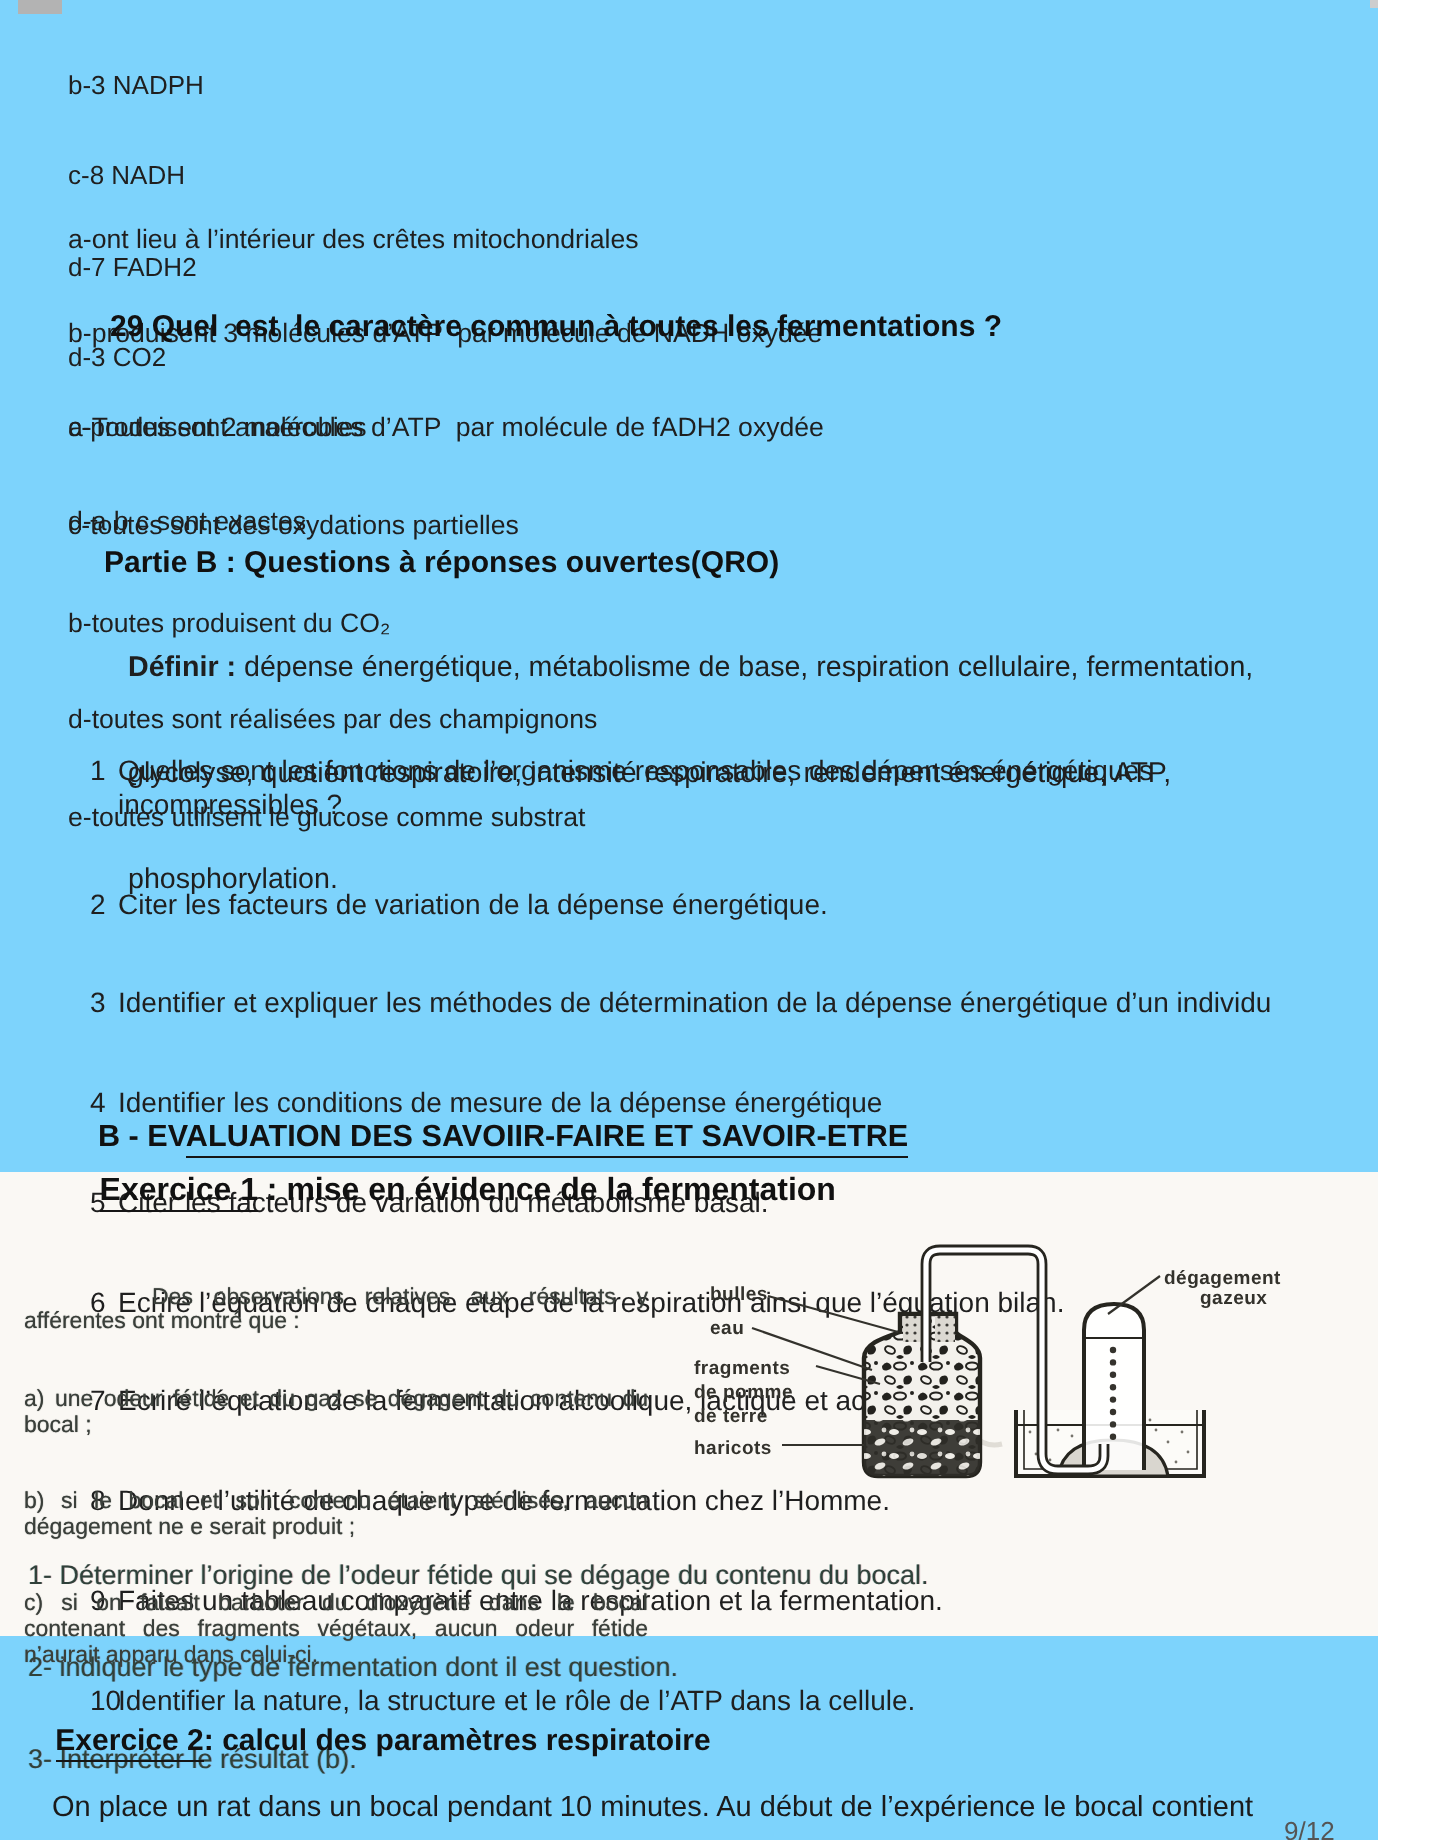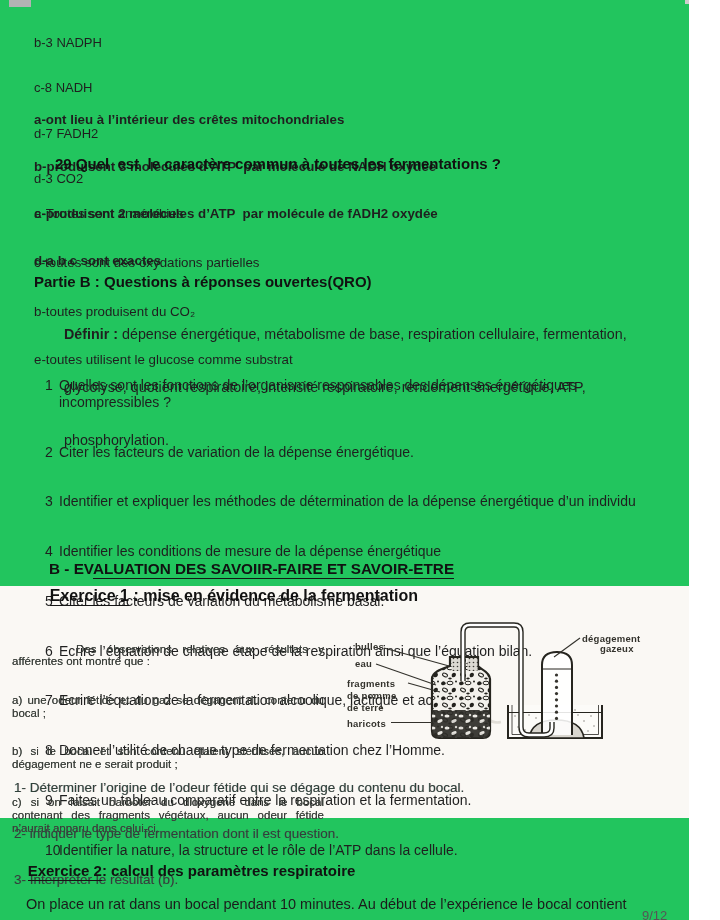--- a/index.html
+++ b/index.html
@@ -1,22 +1,22 @@
 <!DOCTYPE html>
 <html><head>
 <meta charset="utf-8">
 <style>
   html,body{margin:0;padding:0;background:#ffffff;}
-  #page{position:relative;width:689px;height:920px;overflow:hidden;background:#22c55e;
+  #page{position:relative;width:689px;height:920px;overflow:hidden;background:#7dd3fc;
         font-family:"Liberation Sans","DejaVu Sans",sans-serif;color:#1f1f1f;}
   .abs{position:absolute;white-space:pre-wrap;}
   .b{font-weight:bold;}
   .u{border-bottom:1.6px solid #151515;padding-bottom:1px;margin-top:32px;}
   .opt13{font-size:13px;line-height:15.1px;}
-  .opt134{font-size:13.3px;line-height:15.6px;font-weight:bold;}
+  .opt134{font-size:13.3px;line-height:15.6px;}
   .opt21{font-size:13.3px;line-height:16.2px;}
   .h-bold{font-size:15px;font-weight:bold;color:#111;}
   .definir{font-size:14.3px;line-height:17.6px;}
   .qro{font-size:14px;line-height:16.6px;width:650px;}
   .qro-row{display:flex;}
   .qro-num{width:14px;flex:0 0 14px;}
   .scanbg{position:absolute;left:0;top:586px;width:720px;height:232px;background:#faf8f4;}
   .intro{font-size:11.5px;color:#3f443f;text-shadow:0 0 .5px rgba(70,75,70,.85);}
   .obs{width:312px;font-size:11.5px;line-height:12.8px;text-align:justify;color:#3a3f3a;
        text-shadow:0 0 .5px rgba(70,75,70,.9);}
@@ -51,24 +51,25 @@
     <div>b-produisent 3 molécules d’ATP  par molécule de NADH oxydée</div>
     <div>c-produisent 2 molécules d’ATP  par molécule de fADH2 oxydée</div>
     <div>d-a b c sont exactes</div>
   </div>
 
   <div class="abs h-bold" style="left:55px;top:155px;">29 Quel  est  le caractère commun à toutes les fermentations ?</div>
   <div class="abs opt21" style="left:34px;top:174px;">
     <div>a-Toutes sont anaérobies</div>
     <div>c-toutes sont des oxydations partielles</div>
     <div>b-toutes produisent du CO₂</div>
+    <div>d-toutes sont réalisées par des champignons</div>
     <div>e-toutes utilisent le glucose comme substrat</div>
   </div>
 
-  <div class="abs h-bold" style="left:34px;top:273px;">Partie B : Questions à réponses ouvertes(QRO)</div>
+  <div class="abs h-bold" style="left:52px;top:273px;">Partie B : Questions à réponses ouvertes(QRO)</div>
 
   <div class="abs definir" style="left:64px;top:291px;width:600px;">
     <div><span class="b">Définir :</span><span> dépense énergétique, métabolisme de base, respiration cellulaire, fermentation,</span></div>
     <div>glycolyse, quotient respiratoire, intensité respiratoire, rendement énergétique, ATP,</div>
     <div>phosphorylation.</div>
   </div>
 
   <div class="abs qro" style="left:45px;top:344px;">
     <div class="qro-row">
       <span class="qro-num">1</span>

